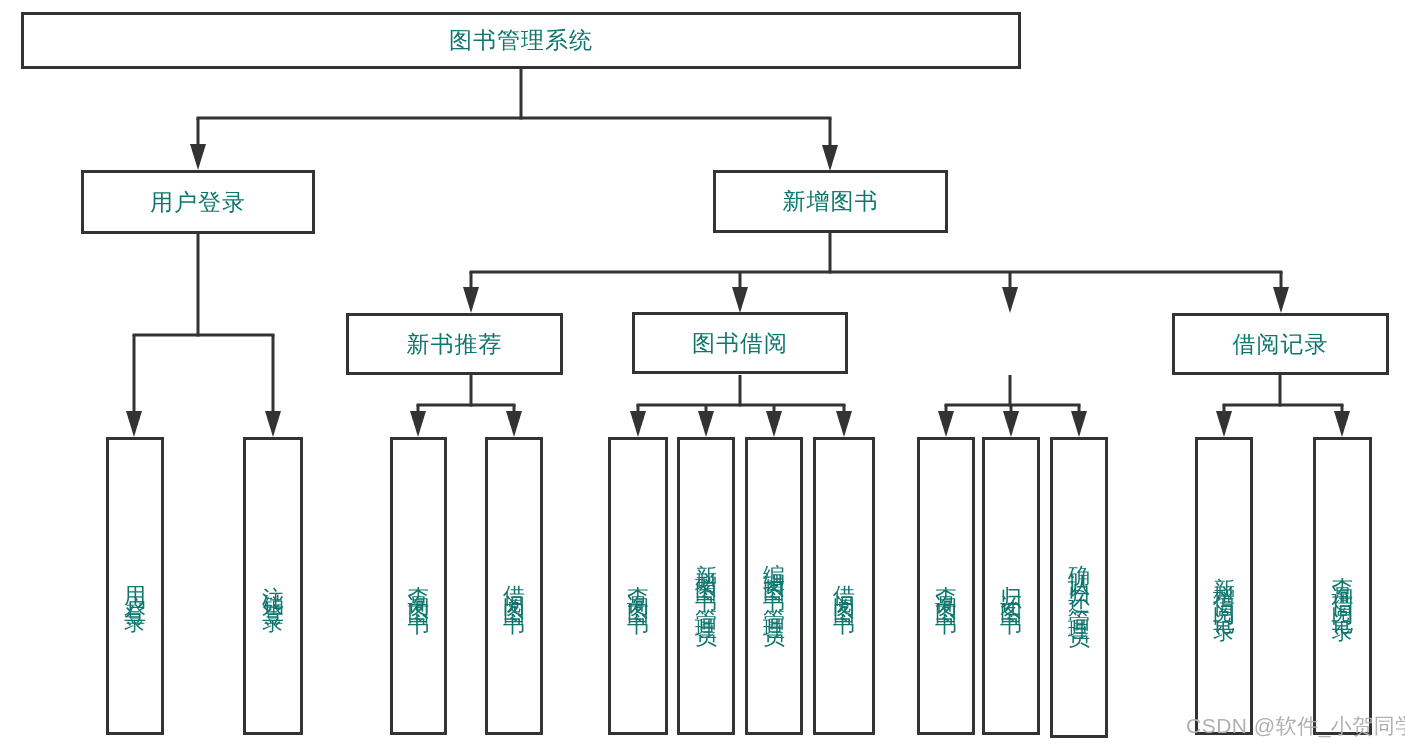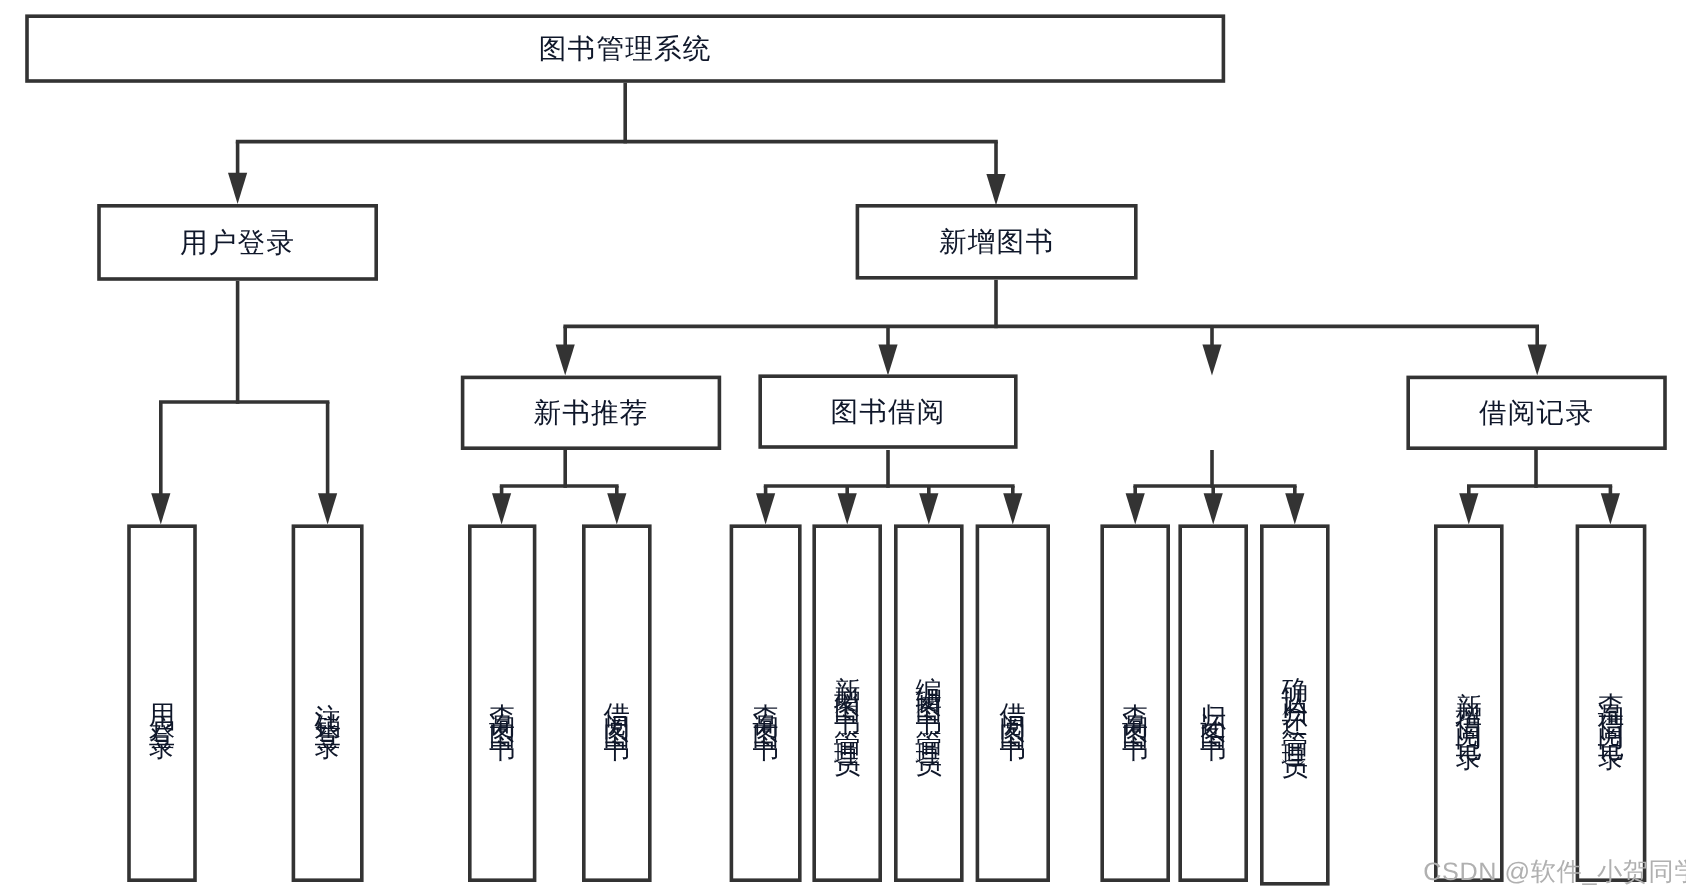--- a/index.html
+++ b/index.html
@@ -5,21 +5,21 @@
   html,body{margin:0;padding:0;background:#fff;}
   #canvas{
     position:relative;width:1405px;height:747px;background:#ffffff;
     font-family:"Liberation Sans",sans-serif;overflow:hidden;
   }
   #wires{position:absolute;left:0;top:0;width:1405px;height:747px;}
   .box{
     position:absolute;box-sizing:border-box;
     border:3px solid #333333;background:#ffffff;
     display:flex;align-items:center;justify-content:center;
-    color:#0f172a;z-index:2;
+    color:#0f766e;z-index:2;
   }
   .h{font-size:23px;letter-spacing:1px;}
   .v{font-size:22px;}
   .v span{
     writing-mode:vertical-rl;text-orientation:mixed;
     letter-spacing:9px;line-height:1;display:block;
   }
   .watermark{
     position:absolute;left:1186px;top:712px;z-index:5;
     font-size:21px;color:#b0b0b0;white-space:nowrap;letter-spacing:0.5px;
@@ -98,21 +98,21 @@
     <span>图书管理系统</span>
   </div>
 
   <div class="box h" style="left:81px;top:170px;width:234px;height:64px">
     <span>用户登录</span>
   </div>
   <div class="box h" style="left:713px;top:170px;width:235px;height:63px">
     <span>新增图书</span>
   </div>
 
-  <div class="box h" style="left:384px;top:313px;width:217px;height:62px">
+  <div class="box h" style="left:346px;top:313px;width:217px;height:62px">
     <span>新书推荐</span>
   </div>
   <div class="box h" style="left:632px;top:312px;width:216px;height:62px">
     <span>图书借阅</span>
   </div>
   <div class="box h" style="left:1172px;top:313px;width:217px;height:62px">
     <span>借阅记录</span>
   </div>
 
   <div class="box v" style="left:106px;top:437px;width:58px;height:298px">

